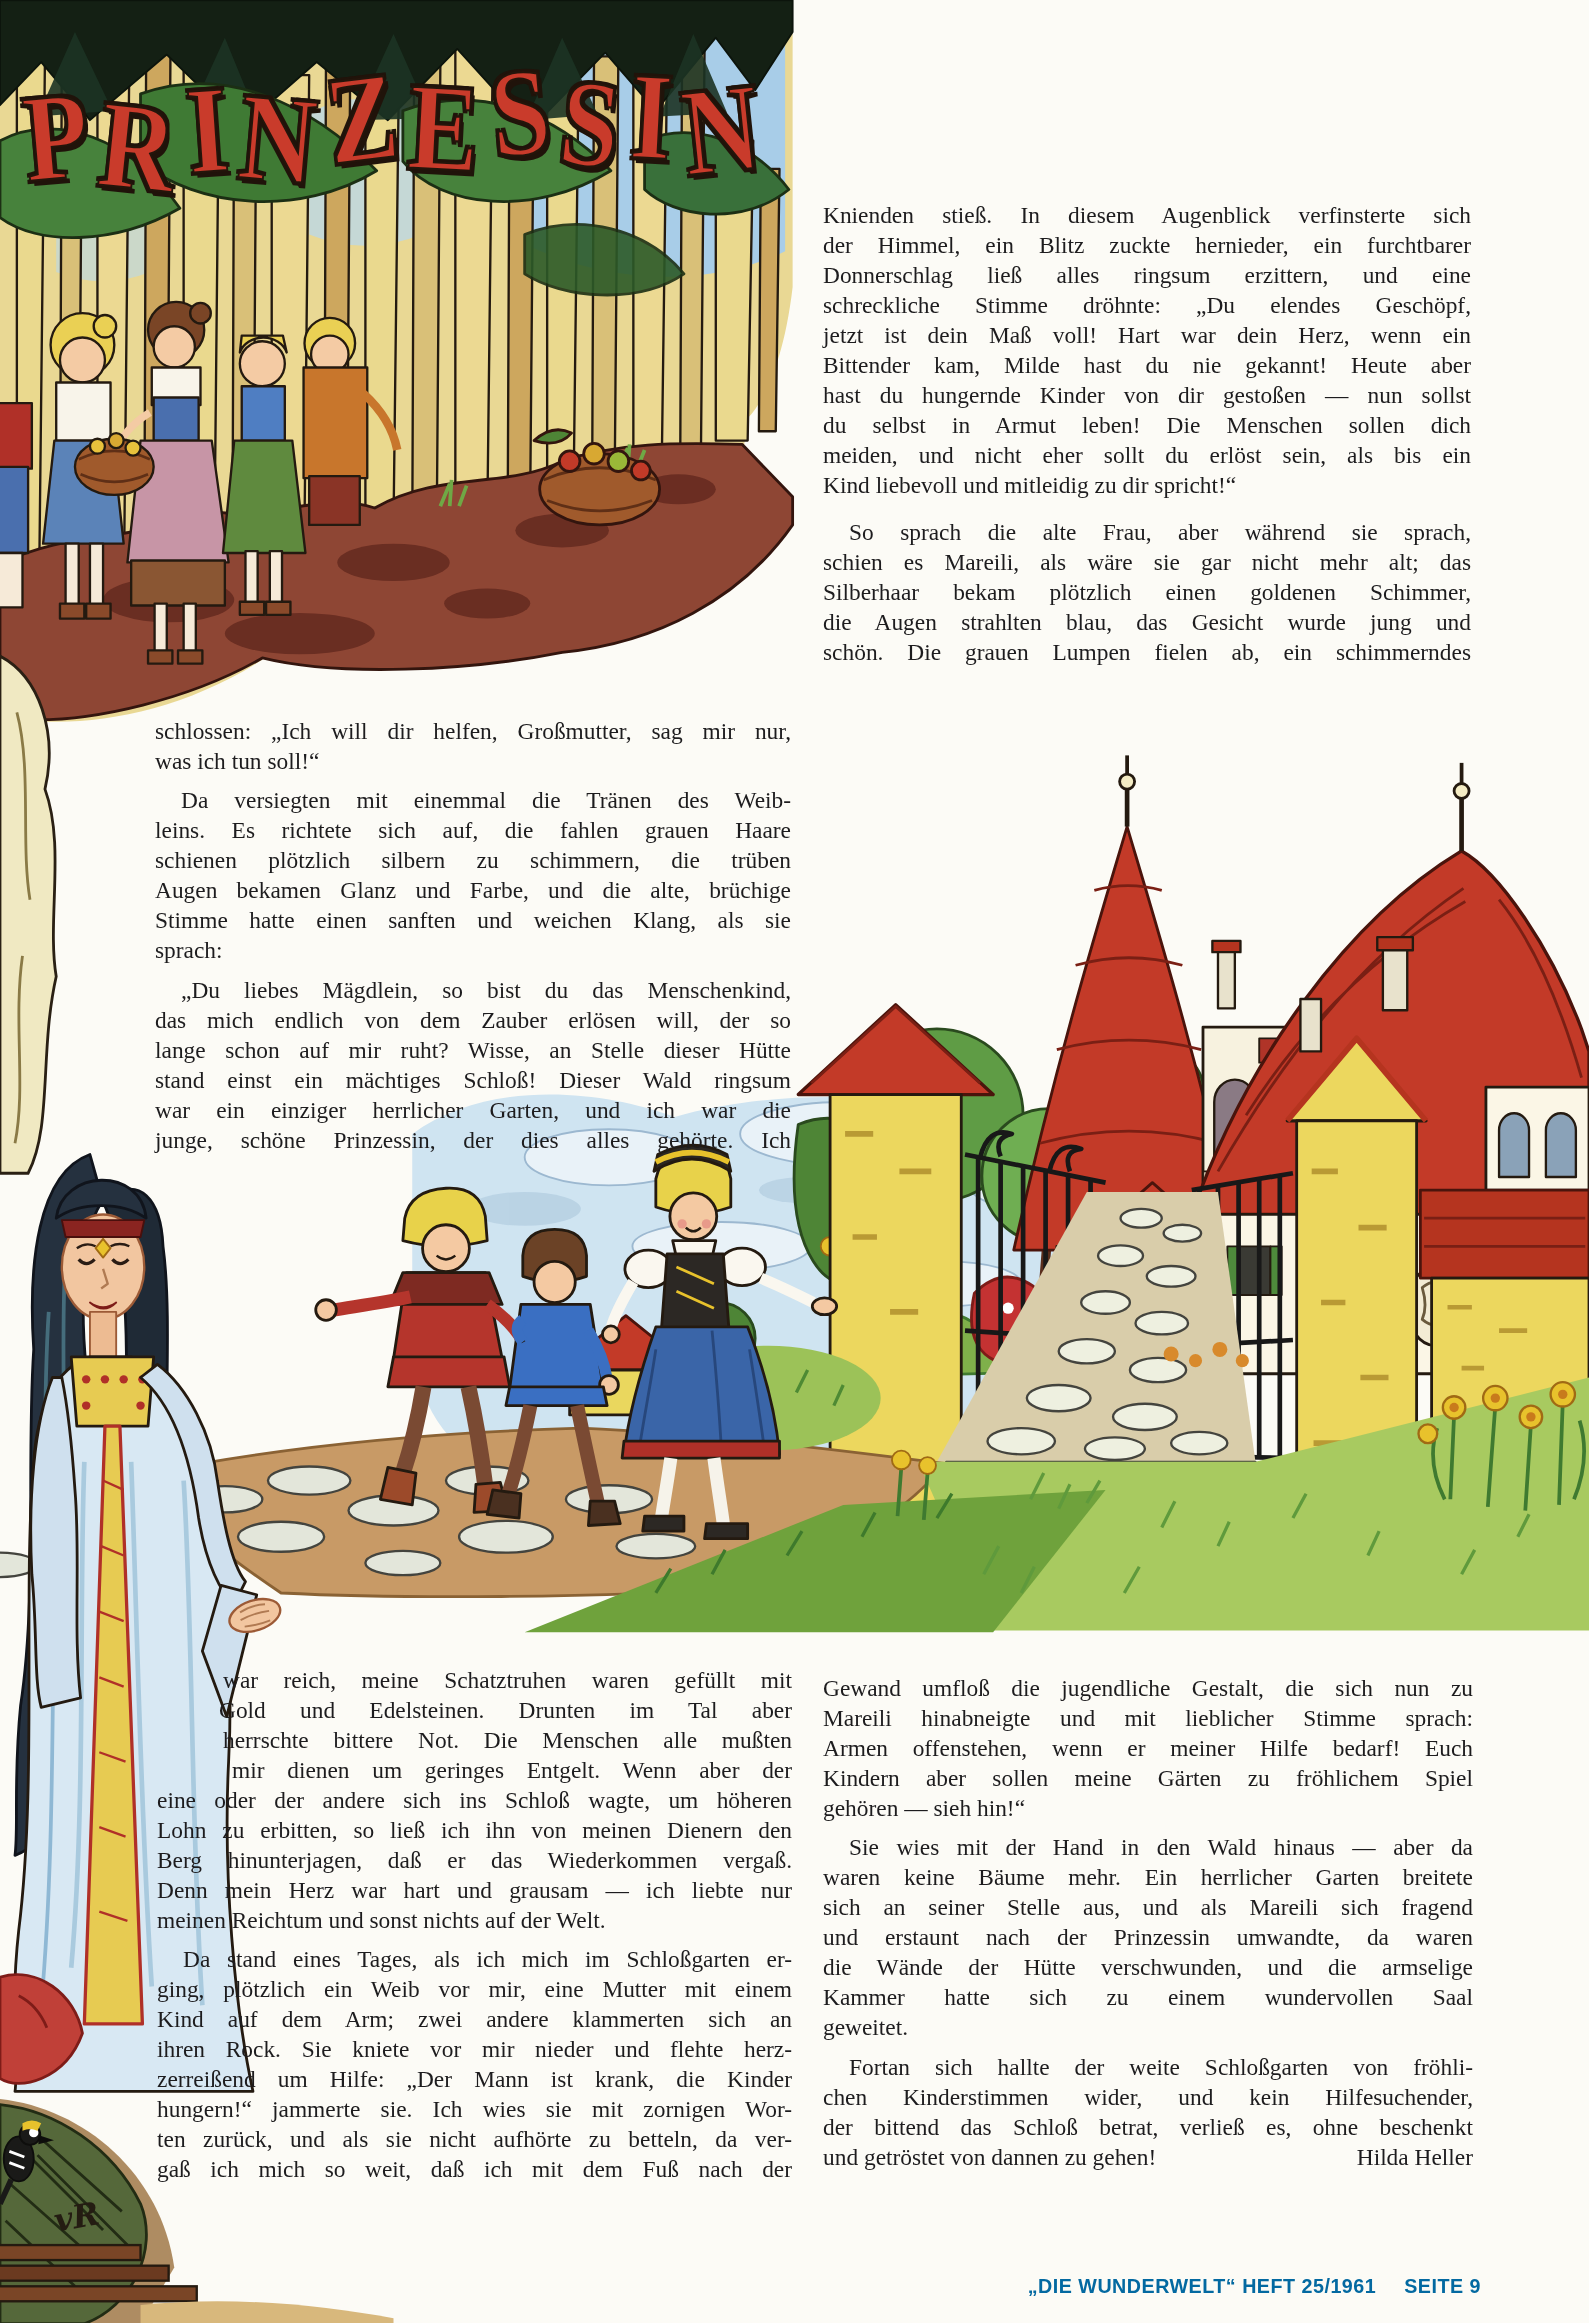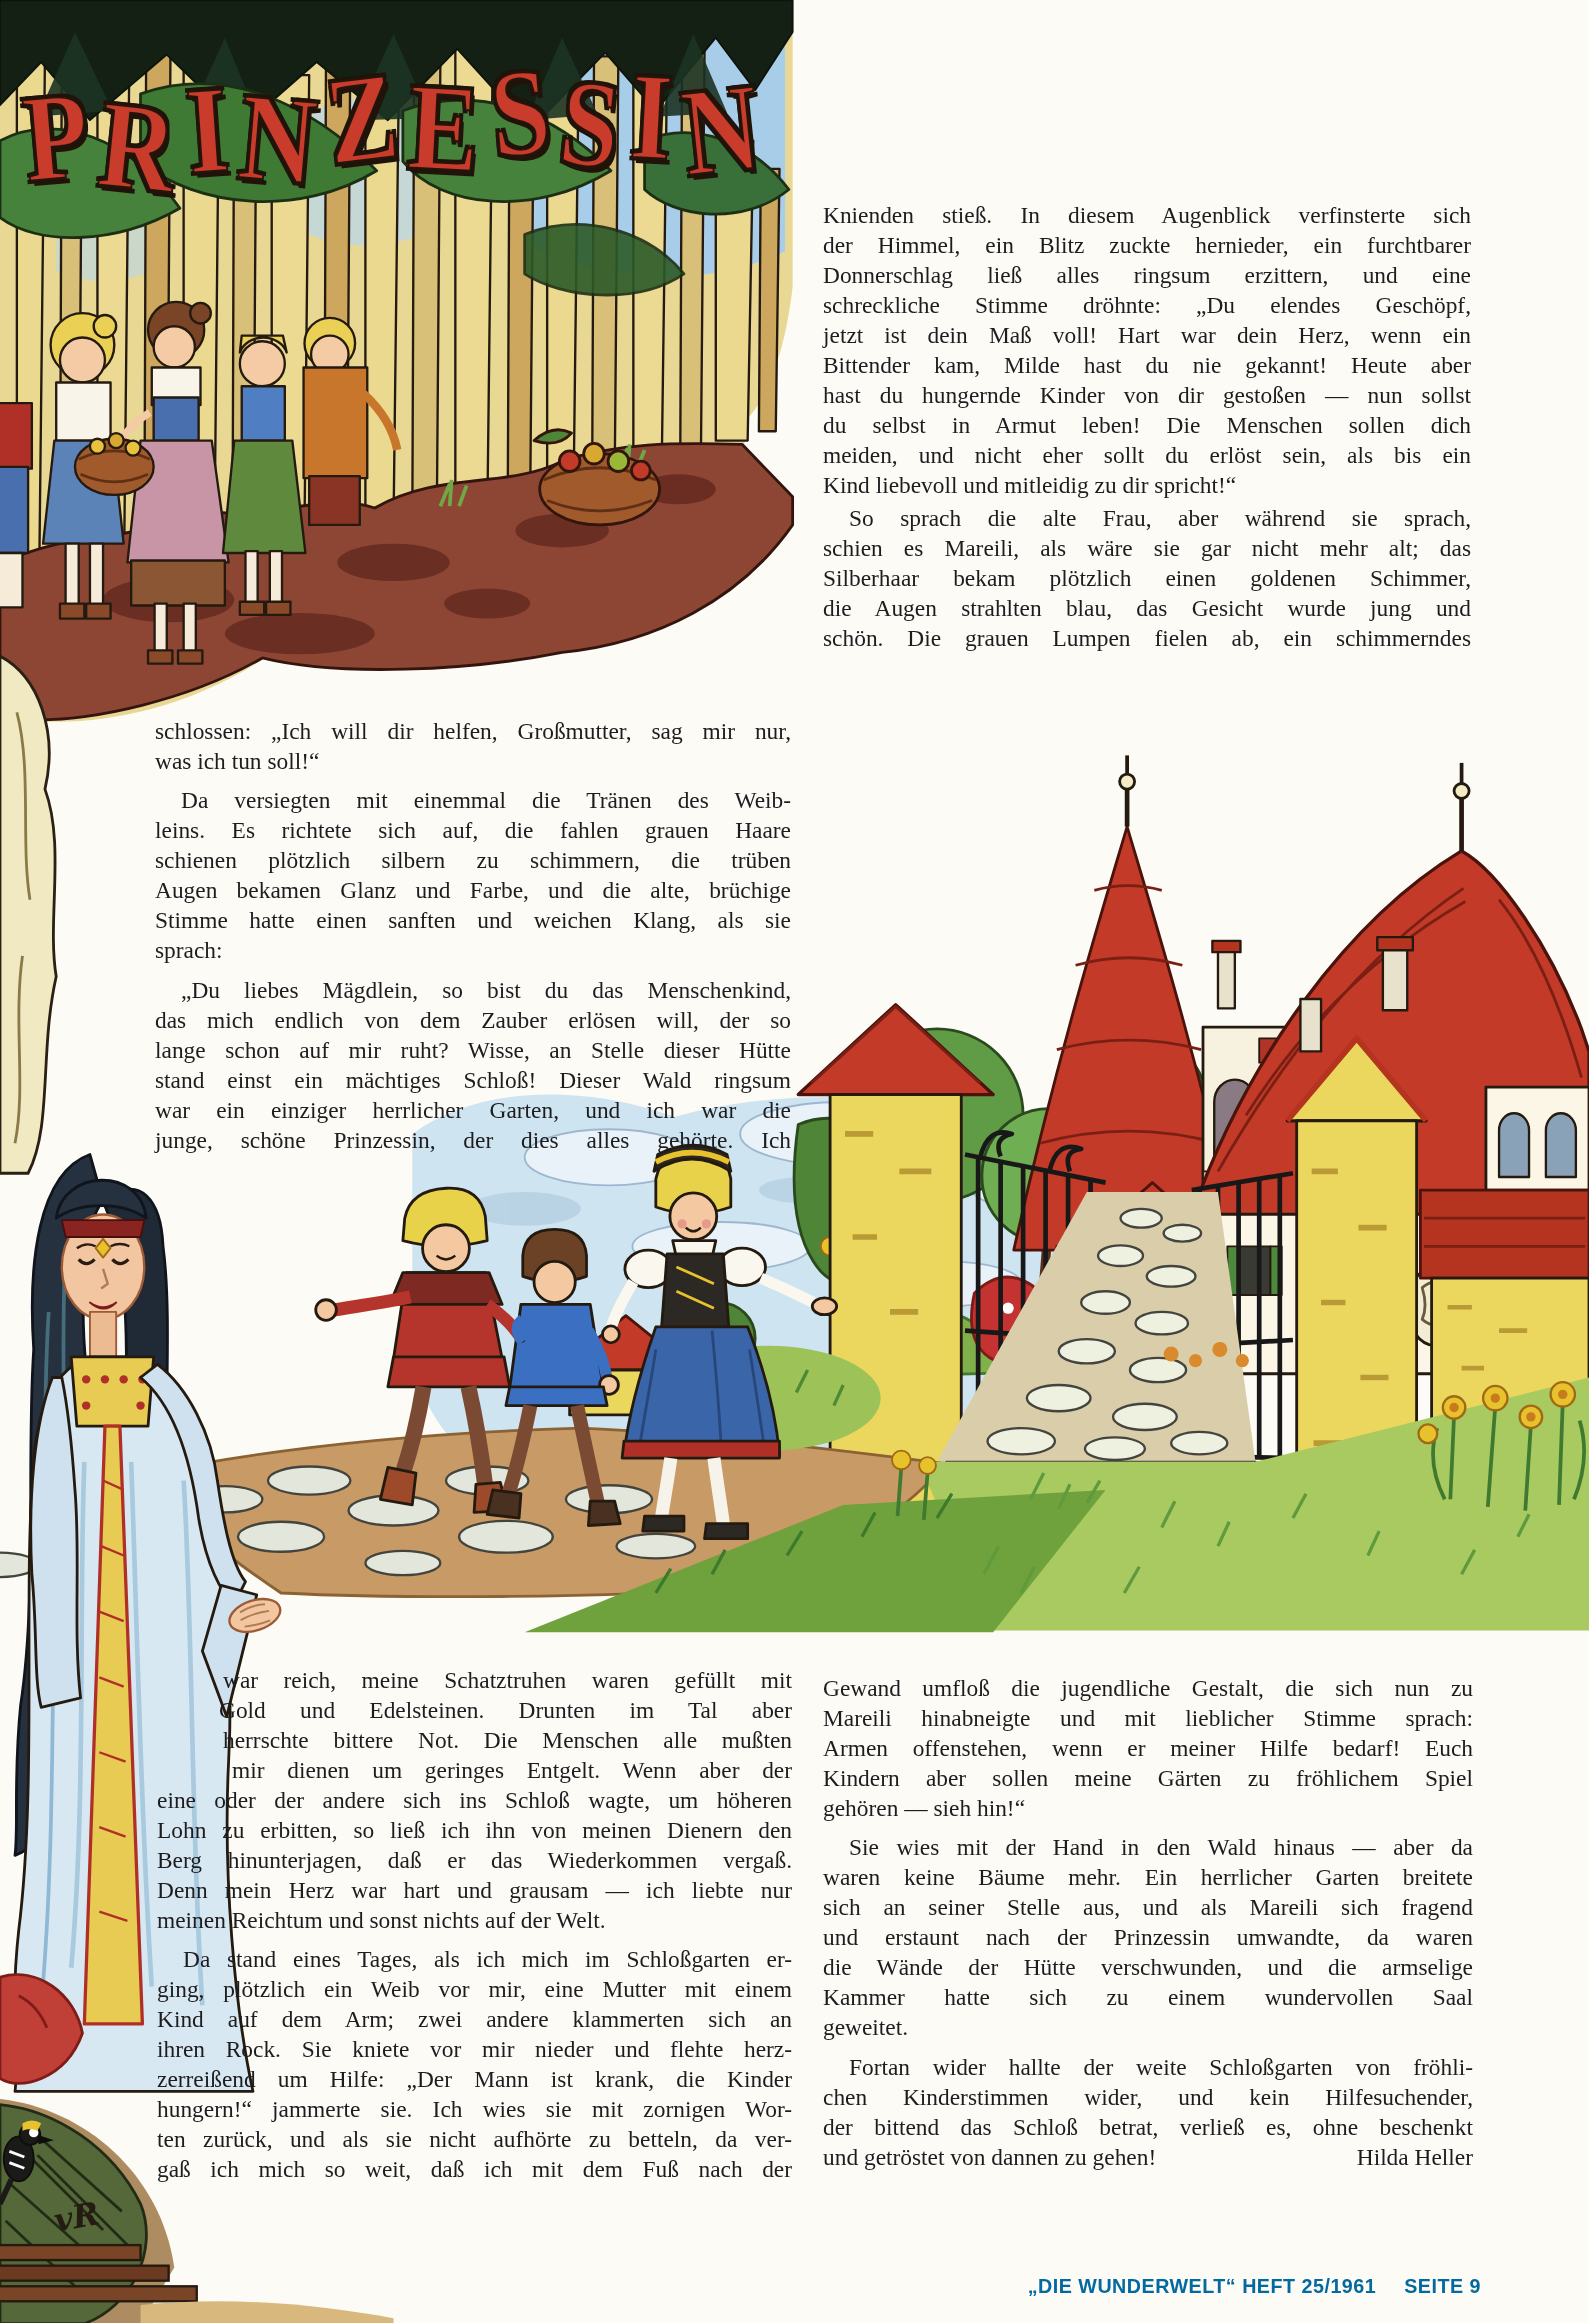--- a/index.html
+++ b/index.html
@@ -484,21 +484,21 @@
       <div class="tline">Knienden stieß. In diesem Augenblick verfinsterte sich</div>
       <div class="tline">der Himmel, ein Blitz zuckte hernieder, ein furchtbarer</div>
       <div class="tline">Donnerschlag ließ alles ringsum erzittern, und eine</div>
       <div class="tline">schreckliche Stimme dröhnte: „Du elendes Geschöpf,</div>
       <div class="tline">jetzt ist dein Maß voll! Hart war dein Herz, wenn ein</div>
       <div class="tline">Bittender kam, Milde hast du nie gekannt! Heute aber</div>
       <div class="tline">hast du hungernde Kinder von dir gestoßen — nun sollst</div>
       <div class="tline">du selbst in Armut leben! Die Menschen sollen dich</div>
       <div class="tline">meiden, und nicht eher sollt du erlöst sein, als bis ein</div>
       <div class="tline tlast">Kind liebevoll und mitleidig zu dir spricht!“</div>
-      <div class="tline" style="margin-top: 3px; padding-left: 26px;">So sprach die alte Frau, aber während sie sprach,</div>
+      <div class="tline" style="margin-top: 17px; padding-left: 26px;">So sprach die alte Frau, aber während sie sprach,</div>
       <div class="tline">schien es Mareili, als wäre sie gar nicht mehr alt; das</div>
       <div class="tline">Silberhaar bekam plötzlich einen goldenen Schimmer,</div>
       <div class="tline">die Augen strahlten blau, das Gesicht wurde jung und</div>
       <div class="tline">schön. Die grauen Lumpen fielen ab, ein schimmerndes</div>
     </div>
 
   <div class="col" id="col-ml" style="left:155px;top:716px;width:636px;">
       <div class="tline">schlossen: „Ich will dir helfen, Großmutter, sag mir nur,</div>
       <div class="tline tlast">was ich tun soll!“</div>
       <div class="tline" style="margin-top: 9.4px; padding-left: 26px;">Da versiegten mit einemmal die Tränen des Weib-</div>
@@ -541,21 +541,21 @@
       <div class="tline">Armen offenstehen, wenn er meiner Hilfe bedarf! Euch</div>
       <div class="tline">Kindern aber sollen meine Gärten zu fröhlichem Spiel</div>
       <div class="tline tlast">gehören — sieh hin!“</div>
       <div class="tline" style="margin-top: 9.4px; padding-left: 26px;">Sie wies mit der Hand in den Wald hinaus — aber da</div>
       <div class="tline">waren keine Bäume mehr. Ein herrlicher Garten breitete</div>
       <div class="tline">sich an seiner Stelle aus, und als Mareili sich fragend</div>
       <div class="tline">und erstaunt nach der Prinzessin umwandte, da waren</div>
       <div class="tline">die Wände der Hütte verschwunden, und die armselige</div>
       <div class="tline">Kammer hatte sich zu einem wundervollen Saal</div>
       <div class="tline tlast">geweitet.</div>
-      <div class="tline" style="margin-top: 9.4px; padding-left: 26px;">Fortan wider hallte der weite Schloßgarten von fröhli-</div>
+      <div class="tline" style="margin-top: 9.4px; padding-left: 26px;">Fortan sich hallte der weite Schloßgarten von fröhli-</div>
       <div class="tline">chen Kinderstimmen wider, und kein Hilfesuchender,</div>
       <div class="tline">der bittend das Schloß betrat, verließ es, ohne beschenkt</div>
       <div class="tline authorline">
         <span>und getröstet von dannen zu gehen!</span>
         <span>Hilda Heller</span>
       </div>
     </div>
 
   <div id="signature">vR</div>
 

